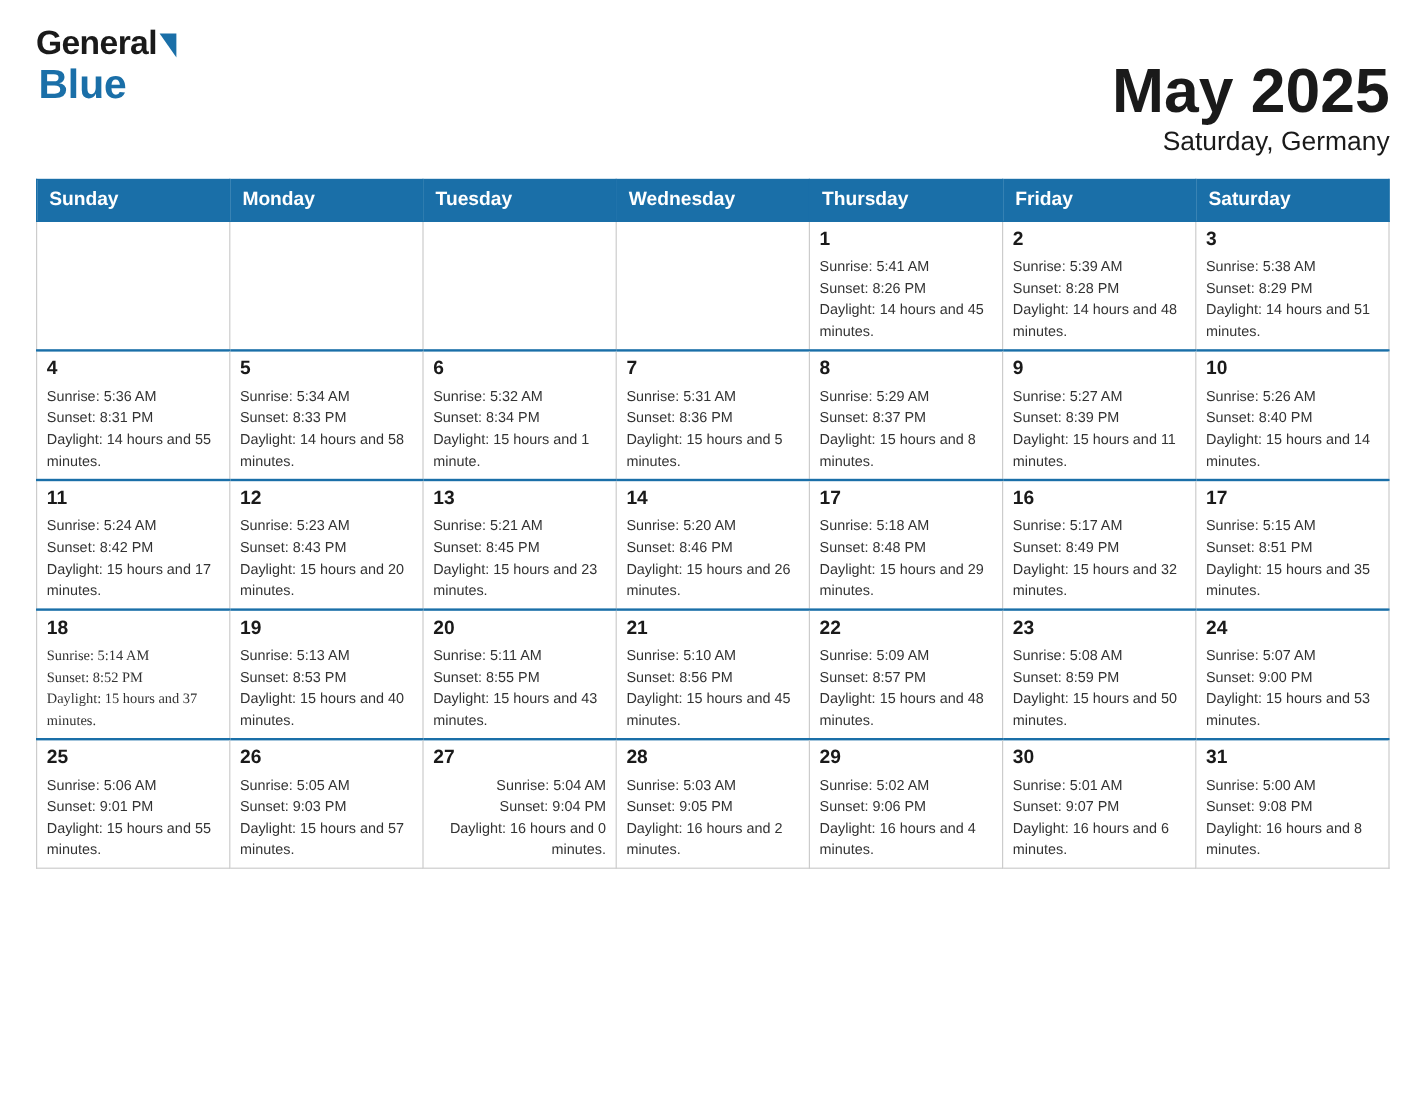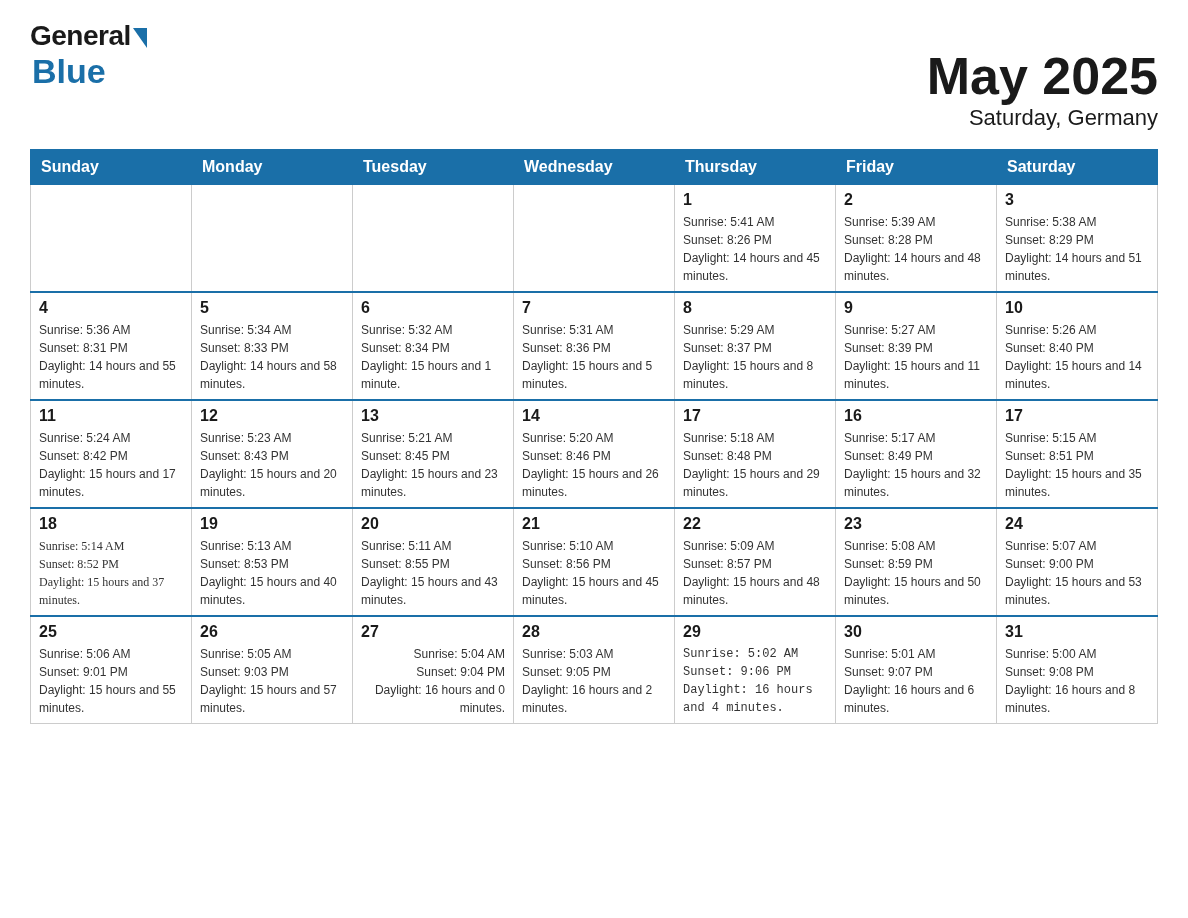--- a/index.html
+++ b/index.html
@@ -306,21 +306,21 @@
 Daylight: 16 hours and 0 minutes.</div>
         </td>
         <td>
           <span class="day-num">28</span>
           <div class="day-info" style="white-space: pre-line;">Sunrise: 5:03 AM
 Sunset: 9:05 PM
 Daylight: 16 hours and 2 minutes.</div>
         </td>
         <td>
           <span class="day-num">29</span>
-          <div class="day-info" style="white-space: pre-line; font-family: Liberation Mono, monospace;">Sunrise: 5:02 AM
+          <div class="day-info" style="white-space: pre-line;">Sunrise: 5:02 AM
 Sunset: 9:06 PM
 Daylight: 16 hours and 4 minutes.</div>
         </td>
         <td>
           <span class="day-num">30</span>
           <div class="day-info" style="white-space: pre-line;">Sunrise: 5:01 AM
 Sunset: 9:07 PM
 Daylight: 16 hours and 6 minutes.</div>
         </td>
         <td>

